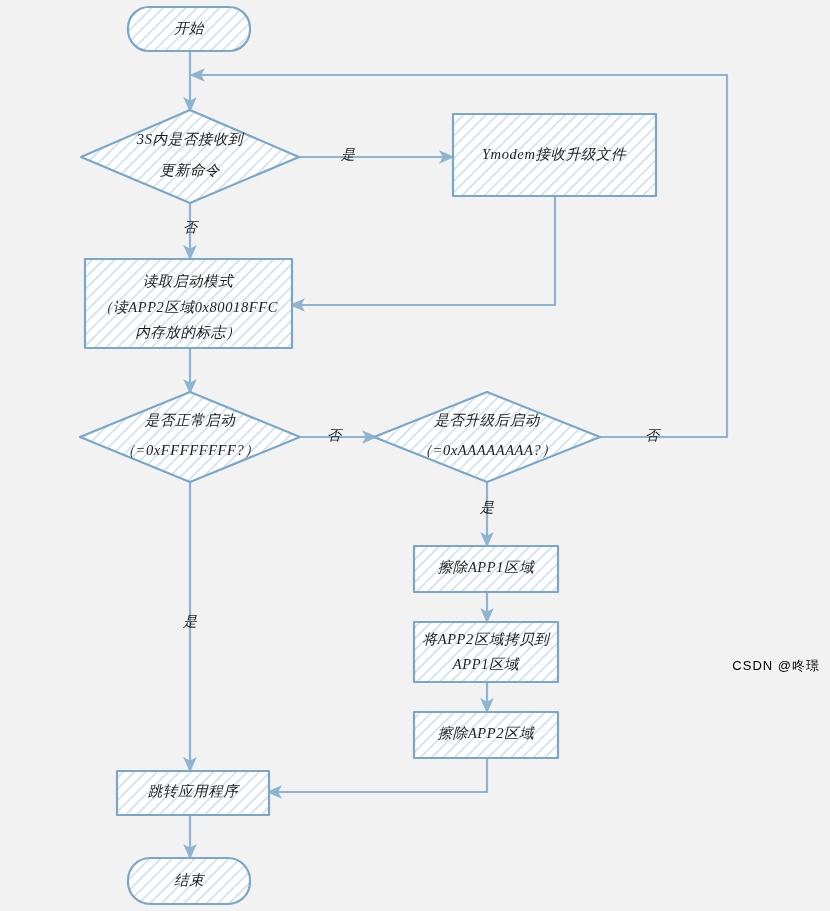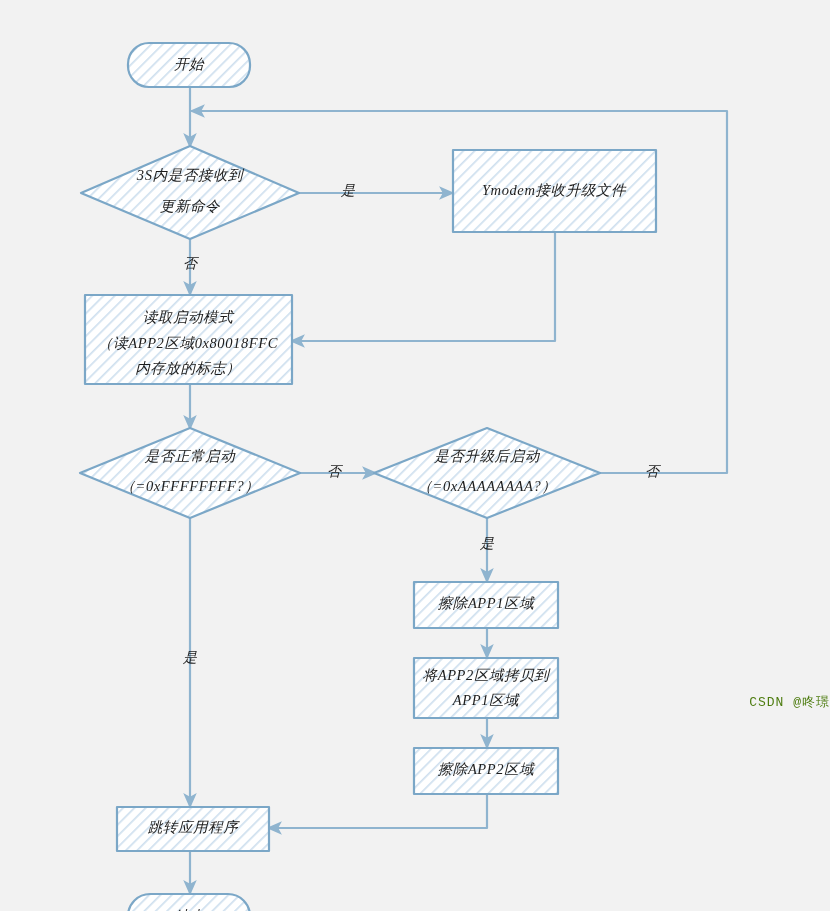--- a/index.html
+++ b/index.html
@@ -11,21 +11,20 @@
     width: 830px;
     height: 911px;
     overflow: hidden;
     font-family: "Liberation Sans", sans-serif;
   }
   #canvas {
     position: relative;
     width: 830px;
     height: 683px;
     background: #f2f2f2;
-    margin-top: 36px;
   }
   svg#flow {
     position: absolute;
     left: 0;
     top: 0;
     width: 830px;
     height: 911px;
   }
   .node-text {
     font-family: "Liberation Serif", serif;
@@ -53,25 +52,25 @@
   }
   .edge {
     fill: none;
     stroke: #8fb4cf;
     stroke-width: 2.2;
     stroke-linecap: round;
     stroke-linejoin: round;
   }
   .watermark {
     position: absolute;
-    right: 0;
+    right: 10px;
     bottom: 8px;
-    font-family: Liberation Mono, monospace;
+    font-family: Liberation Sans, sans-serif;
     font-size: 13px;
-    color: #4d7c0f;
+    color: #000000;
     letter-spacing: 1px;
     user-select: none;
   }
 </style>
 </head>
 <body>
 
 <div id="canvas">
 
   <svg id="flow" viewBox="0 0 830 911">

